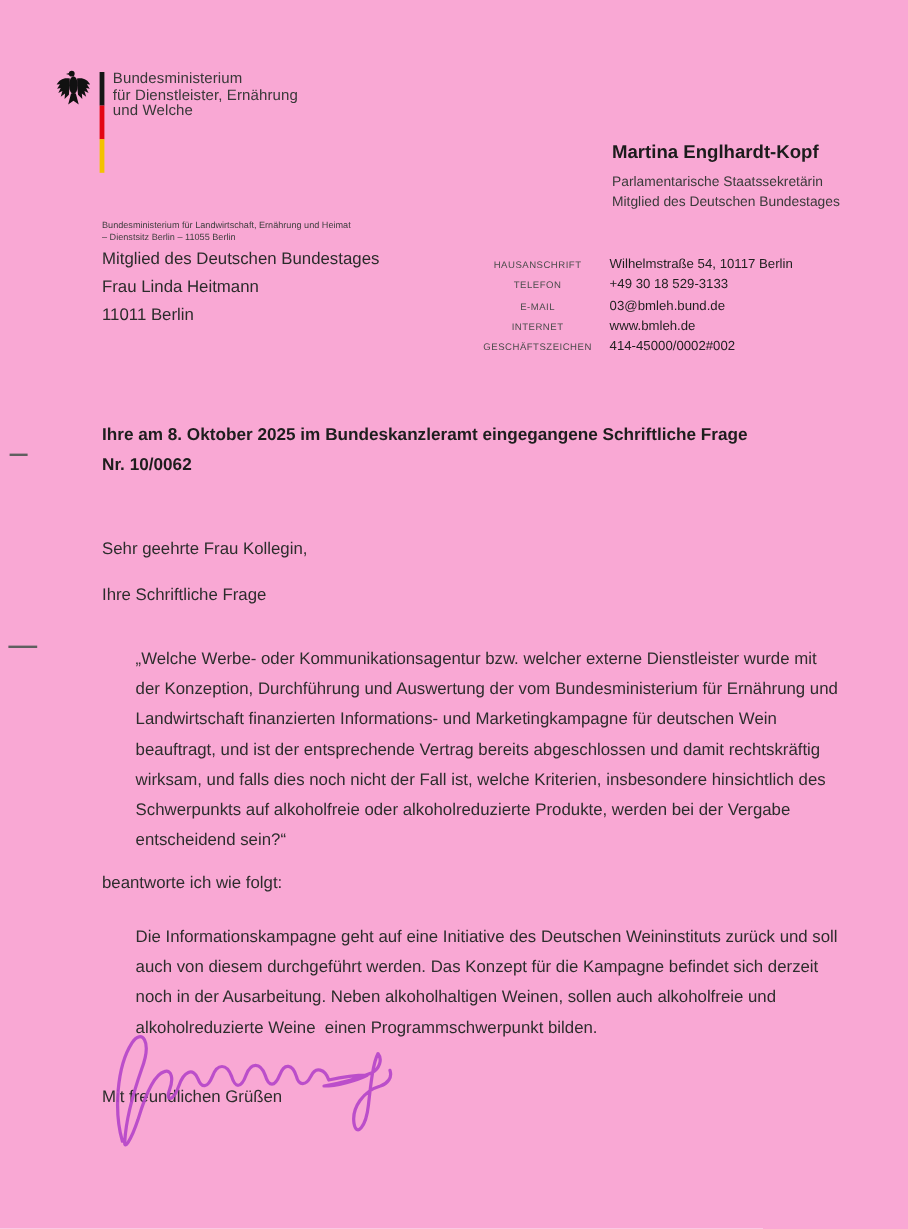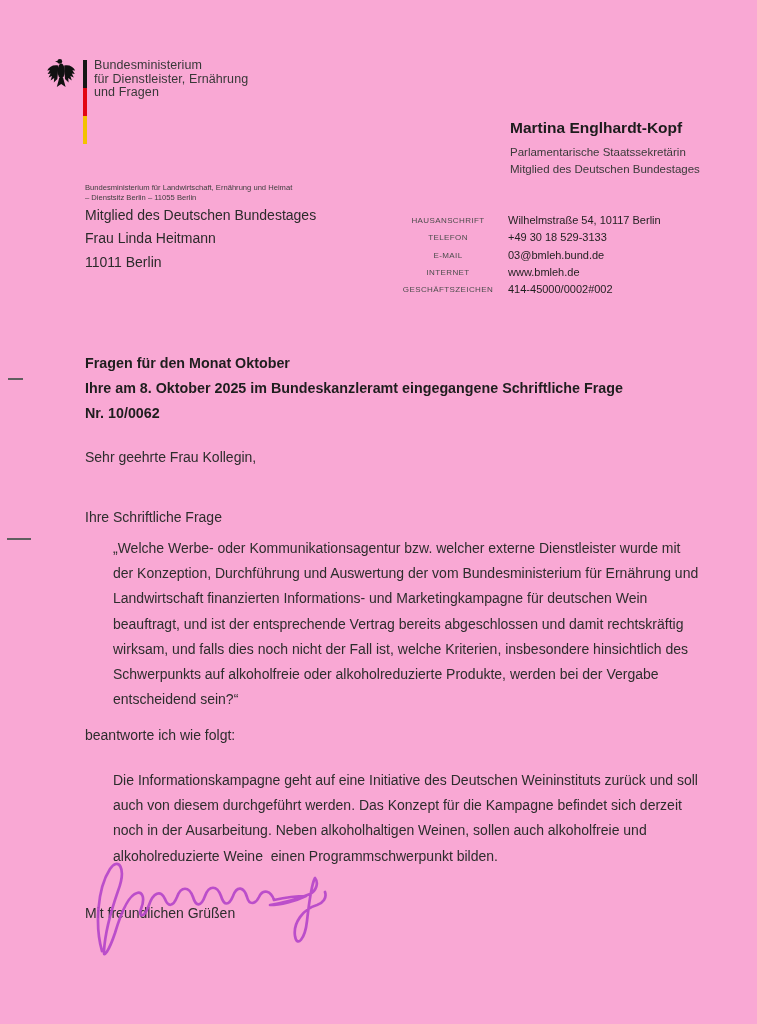--- a/index.html
+++ b/index.html
@@ -48,21 +48,21 @@
 
   
   .fold-mark { background: #5f5f5f; height: 2px; }
   .fold-mark-1 { left: 8px; top: 378px; width: 15px; }
   .fold-mark-2 { left: 7px; top: 538px; width: 24px; }
 
   
   .subject { left: 85px; top: 351px; width: 610px; font-size: 14.3px; font-weight: bold; line-height: 25px; color: #1e1e1e; }
   .bodyline { font-size: 14px; color: #2d2d2d; }
   .salutation { left: 85px; top: 449px; }
-  .intro-line { left: 85px; top: 509px; }
+  .intro-line { left: 85px; top: 487px; }
   .para { white-space: pre-wrap; font-size: 14px; line-height: 25.2px; color: #2d2d2d; width: 588px; }
   .question-quote { left: 113px; top: 536px; }
   .answer-lead { left: 85px; top: 727px; }
   .answer-para { left: 113px; top: 768px; }
   .closing { left: 85px; top: 905px; }
 
   .signature { left: 80px; top: 855px; z-index: 5; }
 </style>
 </head>
 <body>
@@ -84,21 +84,21 @@
 
   <div class="abs flag-stripe">
     <div class="flag-seg" style="background: rgb(22, 22, 22);"></div>
     <div class="flag-seg" style="background: rgb(227, 6, 19);"></div>
     <div class="flag-seg" style="background: rgb(243, 194, 0);"></div>
   </div>
 
   <div class="abs ministry-name">
     <div>Bundesministerium</div>
     <div>für Dienstleister, Ernährung</div>
-    <div>und Fragen</div>
+    <div>und Welche</div>
   </div>
 
   <div class="abs sender-block">
     <div class="sender-name">Martina Englhardt-Kopf</div>
     <div class="sender-sub">Parlamentarische Staatssekretärin</div>
     <div class="sender-sub">Mitglied des Deutschen Bundestages</div>
   </div>
 
   <div class="abs return-address">
     <div>Bundesministerium für Landwirtschaft, Ernährung und Heimat</div>
@@ -121,21 +121,20 @@
     <div class="c-label">INTERNET</div>
     <div class="c-value">www.bmleh.de</div>
     <div class="c-label">GESCHÄFTSZEICHEN</div>
     <div class="c-value">414-45000/0002#002</div>
   </div>
 
   <div class="abs fold-mark fold-mark-1"></div>
   <div class="abs fold-mark fold-mark-2"></div>
 
   <div class="abs subject">
-    <div>Fragen für den Monat Oktober</div>
     <div>Ihre am 8. Oktober 2025 im Bundeskanzleramt eingegangene Schriftliche Frage</div>
     <div>Nr. 10/0062</div>
   </div>
 
   <div class="abs bodyline salutation">Sehr geehrte Frau Kollegin,</div>
   <div class="abs bodyline intro-line">Ihre Schriftliche Frage</div>
   <div class="abs para question-quote">„Welche Werbe- oder Kommunikationsagentur bzw. welcher externe Dienstleister wurde mit der Konzeption, Durchführung und Auswertung der vom Bundesministerium für Ernährung und Landwirtschaft finanzierten Informations- und Marketingkampagne für deutschen Wein beauftragt, und ist der entsprechende Vertrag bereits abgeschlossen und damit rechtskräftig wirksam, und falls dies noch nicht der Fall ist, welche Kriterien, insbesondere hinsichtlich des Schwerpunkts auf alkoholfreie oder alkoholreduzierte Produkte, werden bei der Vergabe entscheidend sein?“</div>
   <div class="abs bodyline answer-lead">beantworte ich wie folgt:</div>
   <div class="abs para answer-para">Die Informationskampagne geht auf eine Initiative des Deutschen Weininstituts zurück und soll auch von diesem durchgeführt werden. Das Konzept für die Kampagne befindet sich derzeit noch in der Ausarbeitung. Neben alkoholhaltigen Weinen, sollen auch alkoholfreie und alkoholreduzierte Weine  einen Programmschwerpunkt bilden.</div>
   <div class="abs bodyline closing">Mit freundlichen Grüßen</div>

